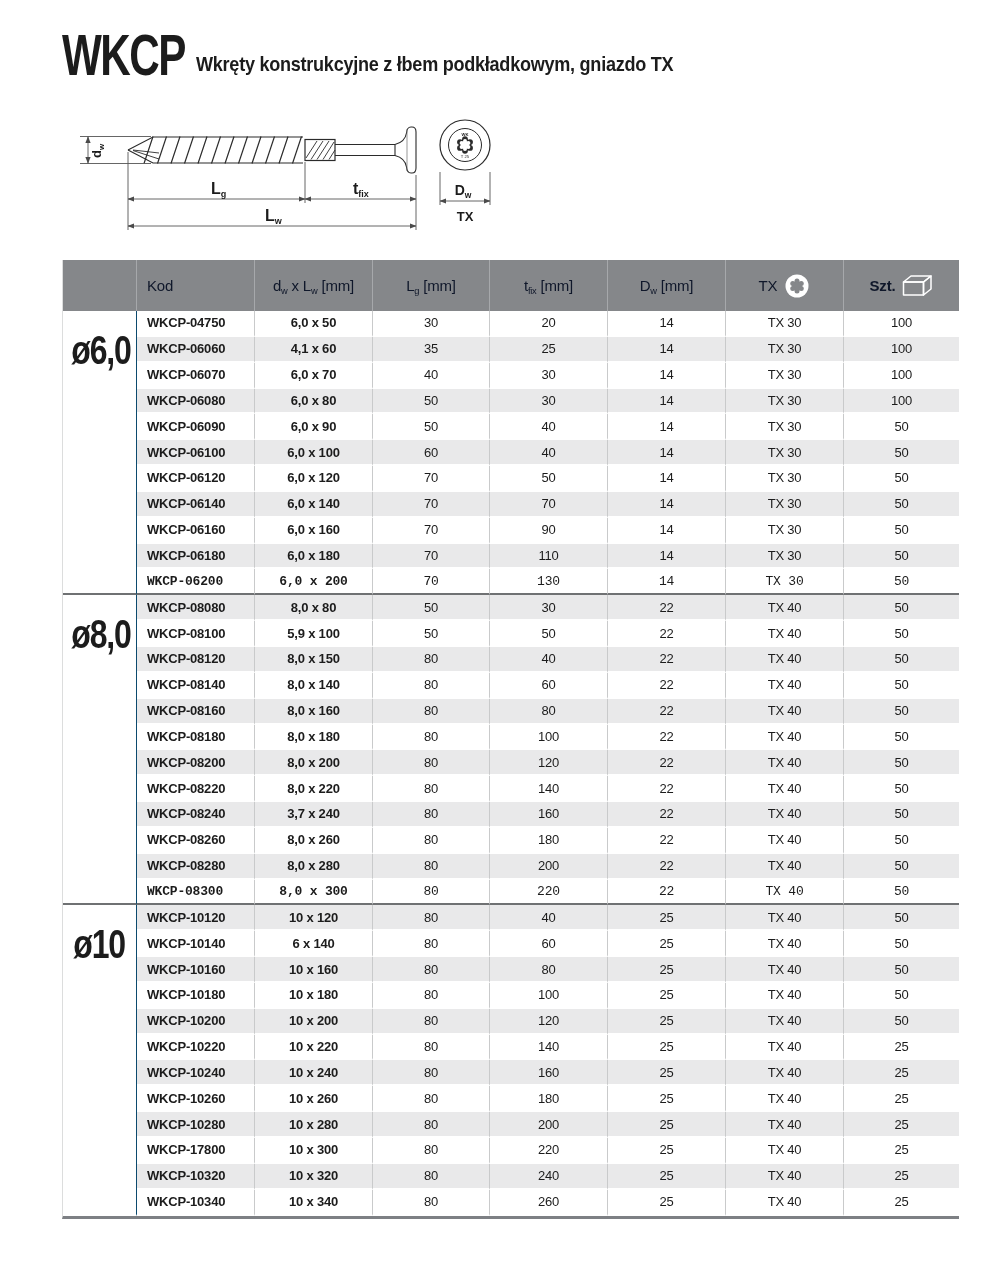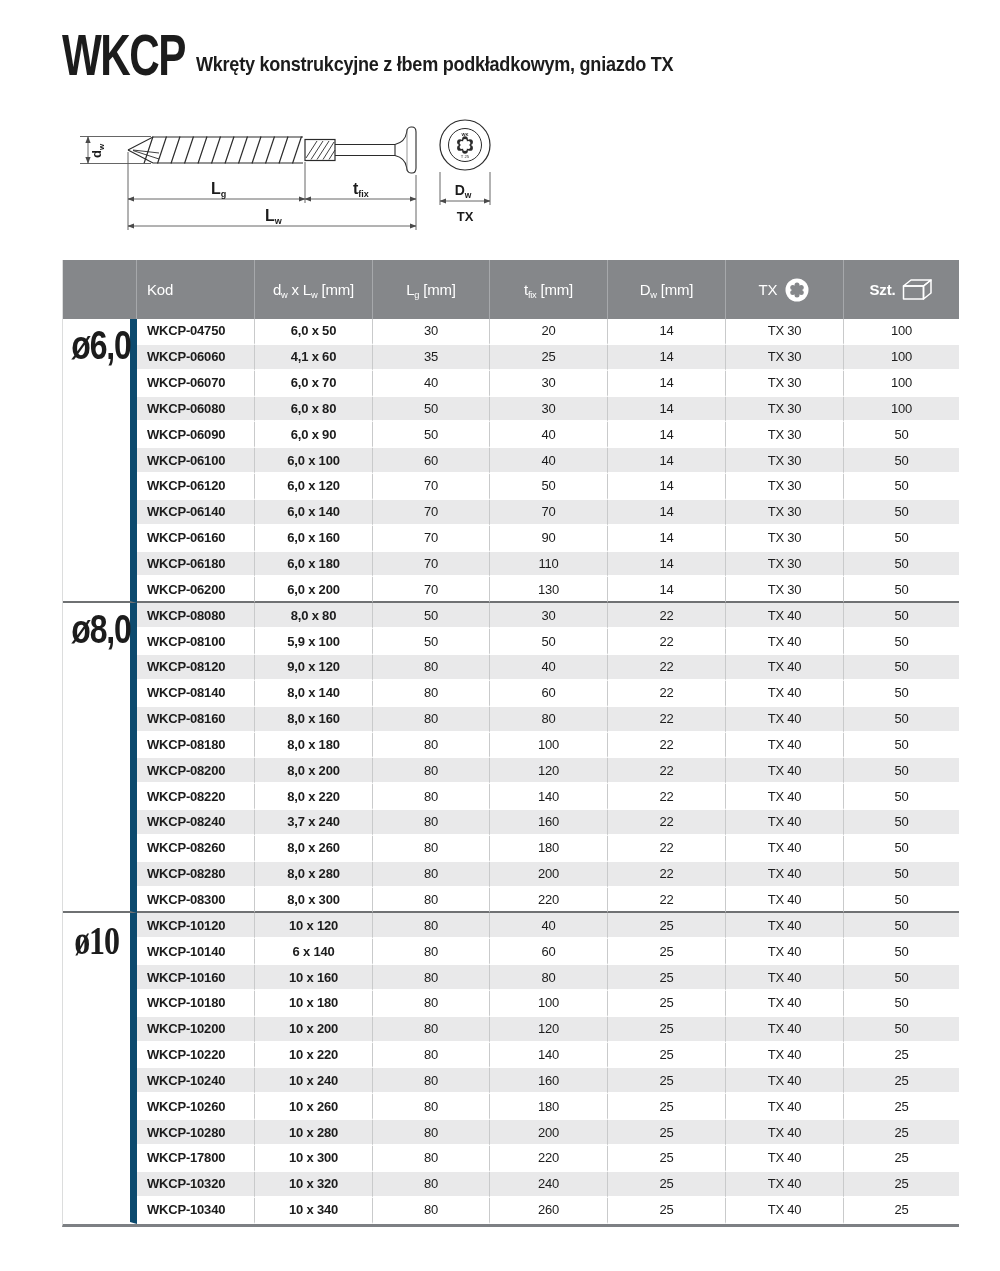--- a/index.html
+++ b/index.html
@@ -31,22 +31,22 @@
     position: absolute; left: 62px; top: 260px;
     width: 896px;
     border-collapse: separate; border-spacing: 0;
     table-layout: fixed;
     border-left: 1px solid #dcdddd;
     border-bottom: 3px solid var(--table-bottom, #7d8084);
     font-size: 13px;
   }
   .data-table thead th {
     background: var(--header-bg, #85878a);
-    color: #ffffff;
-    height: 59px;
+    color: #0f172a;
+    height: 51px;
     font-weight: 400;
     font-size: 15px;
     letter-spacing: -0.2px;
     text-align: center;
     vertical-align: middle;
     border-right: 1px solid #a6a8ab;
   }
   .data-table thead th:last-child { border-right: none; font-weight: bold; }
   .data-table thead th.h-kod { text-align: left; padding-left: 10px; }
   .h-flex { display: flex; align-items: center; justify-content: center; gap: 7px; }
@@ -60,30 +60,30 @@
     height: 25.857px;
     letter-spacing: -0.2px;
   }
   .data-table tbody td:last-child { border-right: none; }
   .data-table tbody tr.alt td { background: var(--row-alt, #e9e9ea); }
   .data-table tbody tr.plain td { background: #fff; }
   .data-table tbody td.c-kod {
     text-align: left; padding-left: 10px; font-weight: 700;
   }
   .data-table tbody td.c-dims { font-weight: 700; }
-  .data-table tbody tr.sec-end td { border-bottom: 2px solid var(--section-border, #6f7173); }
+  .data-table tbody tr.sec-end td { border-bottom: 2px solid var(--section-border, #6f7173); font-family: Liberation Mono, monospace; }
   .data-table th.dia-cell {
     background: #fff;
-    border-right: 7px solid #0c4a6e;
+    border-right: 1px solid #0c4a6e;
     border-bottom: 2px solid var(--section-border, #6f7173);
     vertical-align: top;
     text-align: center;
-    padding-top: 3px;
-  }
-  .data-table th.dia-cell.no-sep { border-bottom: 2px solid #fff; font-family: Liberation Serif, serif; }
+    padding-top: 16px;
+  }
+  .data-table th.dia-cell.no-sep { border-bottom: 2px solid #fff; }
   .dia-label {
     display: inline-block;
     font-size: 41px; font-weight: 700; letter-spacing: -1.5px;
     transform: scaleX(0.78); transform-origin: center top;
     white-space: nowrap;
   }
 </style>
 </head>
 <body>
 
@@ -369,21 +369,21 @@
         <td class="c-kod">WKCP-08100</td>
         <td class="c-dims">5,9 x 100</td>
         <td class="c-lg">50</td>
         <td class="c-tfix">50</td>
         <td class="c-dw">22</td>
         <td class="c-tx">TX 40</td>
         <td class="c-szt">50</td>
       </tr>
       <tr class="alt">
         <td class="c-kod">WKCP-08120</td>
-        <td class="c-dims">9,0 x 120</td>
+        <td class="c-dims">8,0 x 150</td>
         <td class="c-lg">80</td>
         <td class="c-tfix">40</td>
         <td class="c-dw">22</td>
         <td class="c-tx">TX 40</td>
         <td class="c-szt">50</td>
       </tr>
       <tr class="plain">
         <td class="c-kod">WKCP-08140</td>
         <td class="c-dims">8,0 x 140</td>
         <td class="c-lg">80</td>

